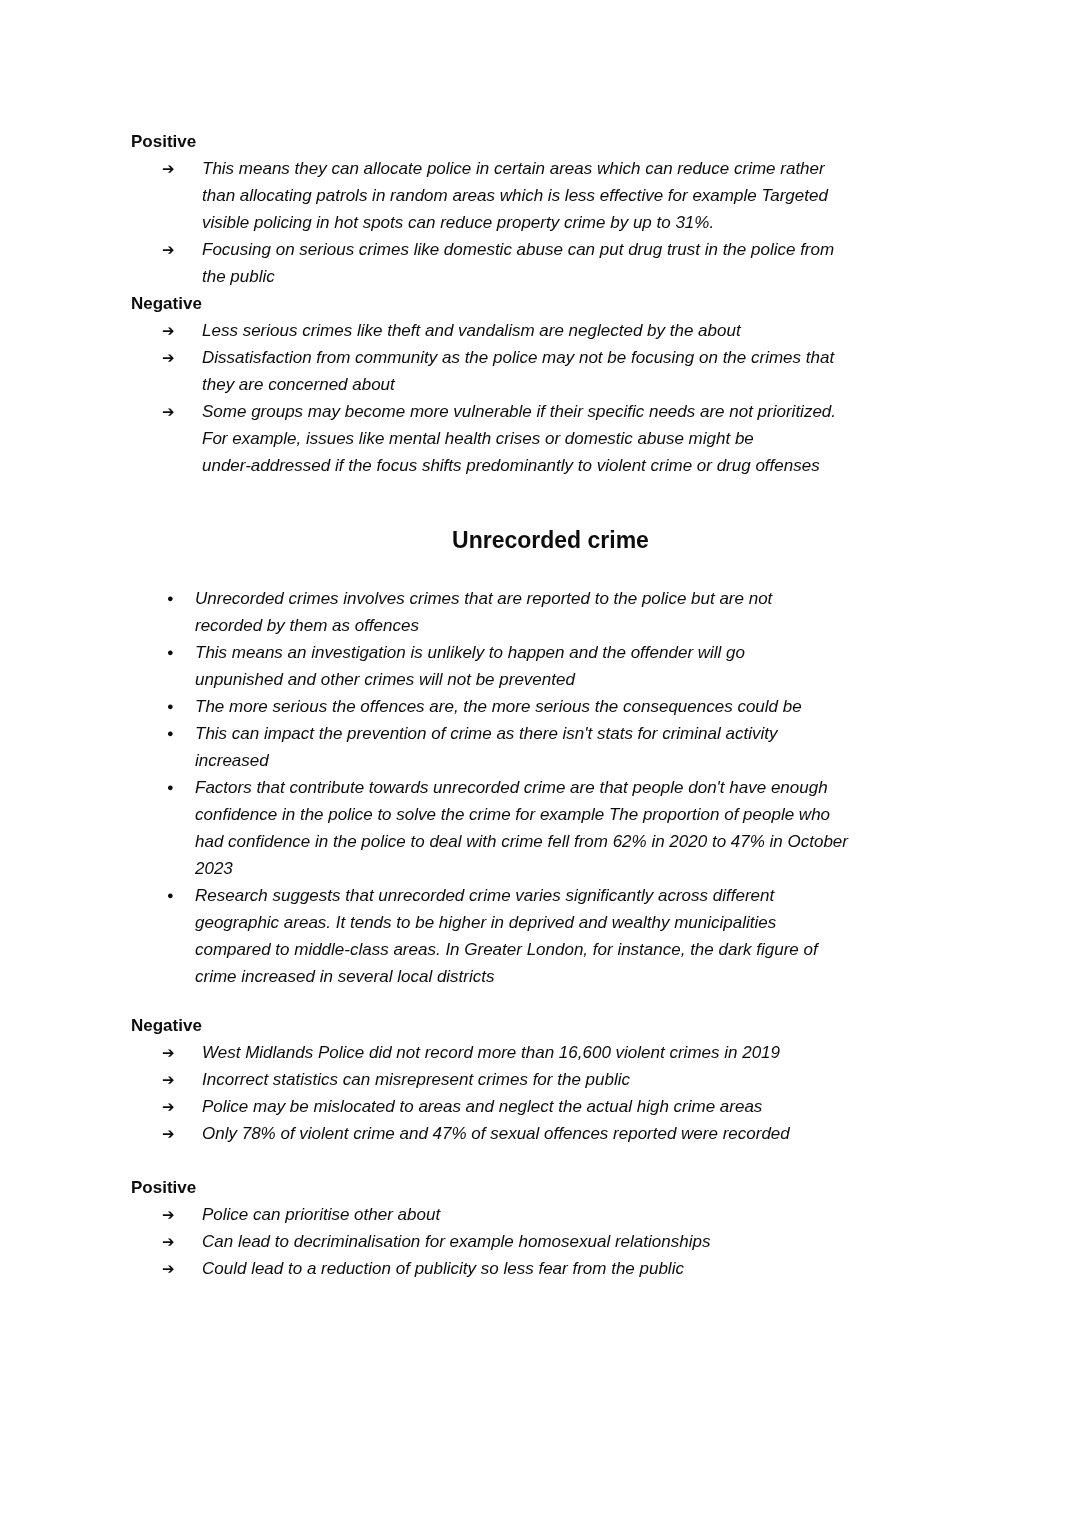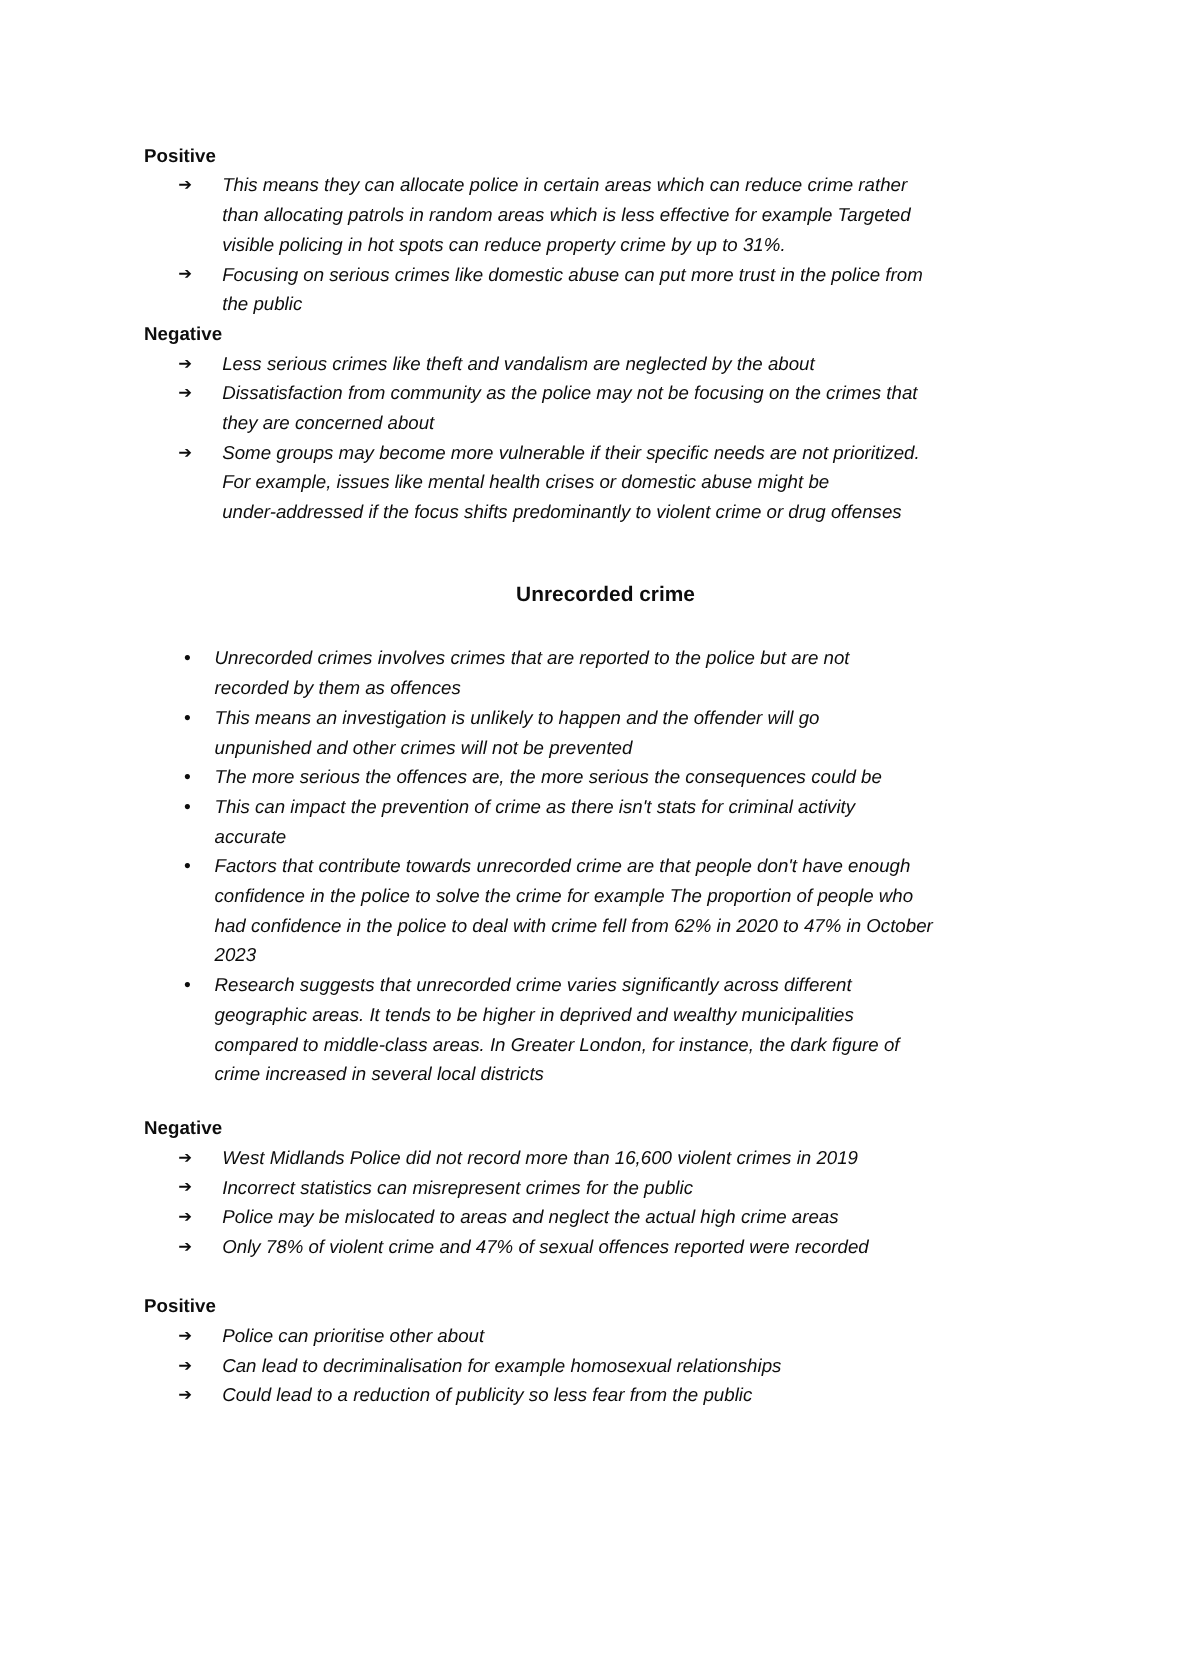--- a/index.html
+++ b/index.html
@@ -17,21 +17,21 @@
     line-height: 27px;
     color: #0d0d0d;
     overflow: hidden;
   }
   .sec-heading {
     font-weight: bold;
     white-space: pre-line;
   }
   .doc-title {
     font-weight: bold;
-    font-size: 19px;
+    font-size: 23px;
     text-align: center;
     white-space: pre-line;
   }
   .blist { margin: 0; padding: 0; list-style: none; }
   .li { display: flex; align-items: flex-start; }
   .marker {
     flex: 0 0 40px;
     margin-left: 31px;
     line-height: 27px;
   }
@@ -61,21 +61,21 @@
 
   <div class="blist">
     <div class="li">
       <span class="marker arrow">➔</span>
       <div class="itext">This means they can allocate police in certain areas which can reduce crime rather
 than allocating patrols in random areas which is less effective for example Targeted
 visible policing in hot spots can reduce property crime by up to 31%.</div>
     </div>
     <div class="li">
       <span class="marker arrow">➔</span>
-      <div class="itext">Focusing on serious crimes like domestic abuse can put more trust in the police from
+      <div class="itext">Focusing on serious crimes like domestic abuse can put drug trust in the police from
 the public</div>
     </div>
   </div>
 
   <div class="sec-heading">Negative</div>
 
   <div class="blist">
     <div class="li">
       <span class="marker arrow">➔</span>
       <div class="itext">Less serious crimes like theft and vandalism are neglected by the about</div>
@@ -110,21 +110,21 @@
       <div class="itext">This means an investigation is unlikely to happen and the offender will go
 unpunished and other crimes will not be prevented</div>
     </div>
     <div class="li dot">
       <span class="marker">●</span>
       <div class="itext">The more serious the offences are, the more serious the consequences could be</div>
     </div>
     <div class="li dot">
       <span class="marker">●</span>
       <div class="itext">This can impact the prevention of crime as there isn't stats for criminal activity
-accurate</div>
+increased</div>
     </div>
     <div class="li dot">
       <span class="marker">●</span>
       <div class="itext">Factors that contribute towards unrecorded crime are that people don't have enough
 confidence in the police to solve the crime for example The proportion of people who
 had confidence in the police to deal with crime fell from 62% in 2020 to 47% in October
 2023</div>
     </div>
     <div class="li dot">
       <span class="marker">●</span>

